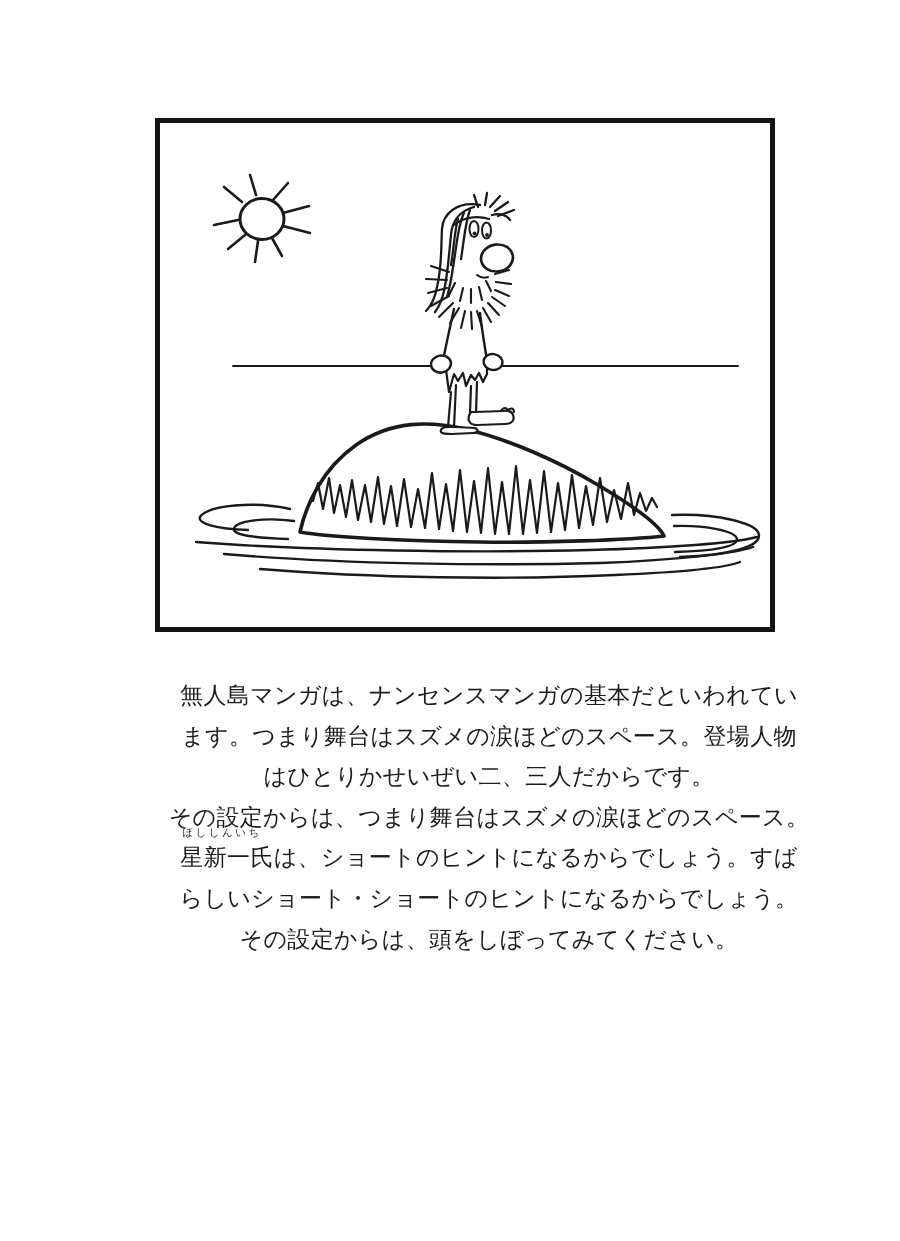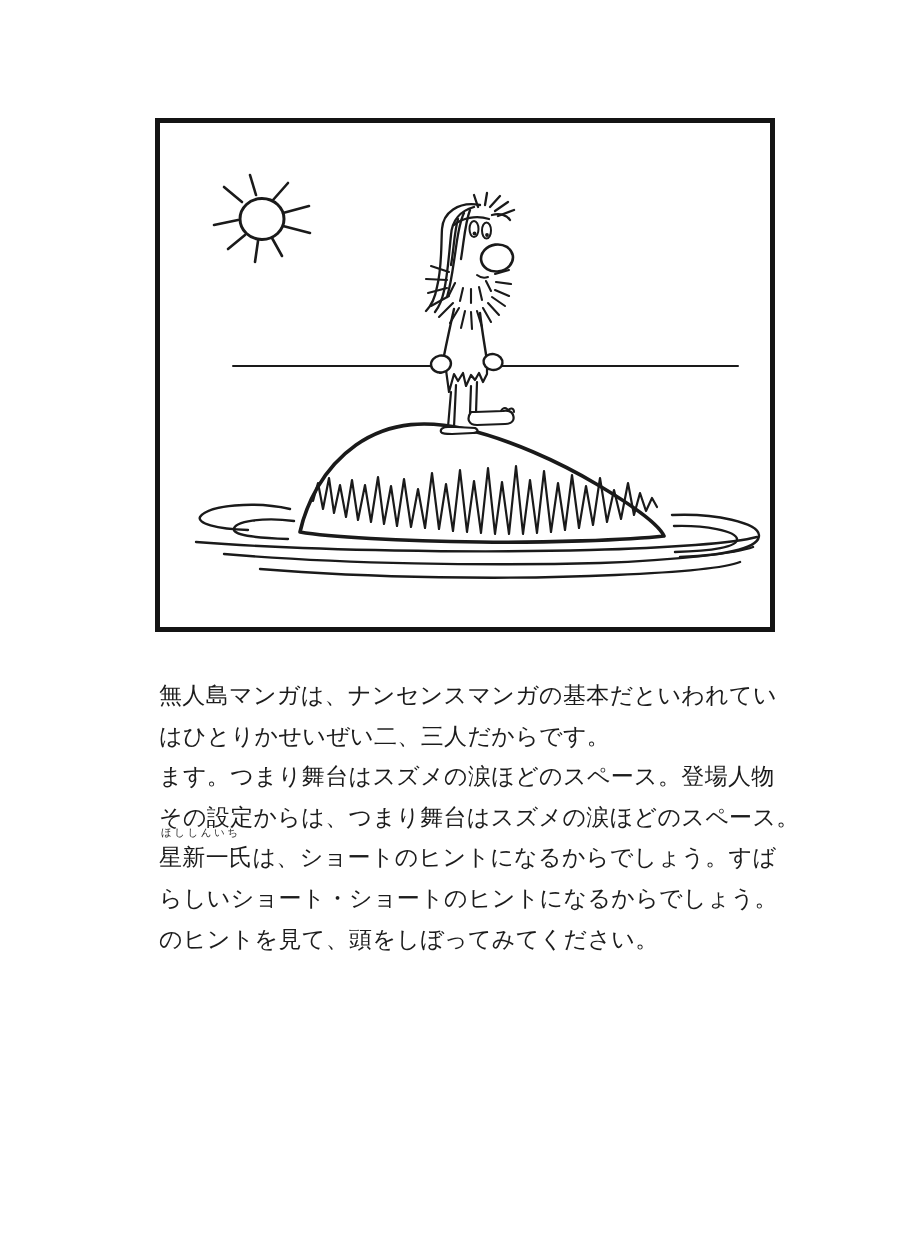--- a/index.html
+++ b/index.html
@@ -13,21 +13,21 @@
     position:absolute;left:155px;top:118px;width:610px;height:504px;
     border:5px solid #141414;background:#ffffff;
   }
   .frame svg{position:absolute;left:0;top:0;display:block;}
 
   
   .textblock{
     position:absolute;left:159px;top:676px;width:660px;
     color:#1c1c1c;font-size:23px;letter-spacing:0.35px;
   }
-  .tline{height:40.6px;line-height:40.6px;white-space:nowrap;}
+  .tline{height:40.6px;line-height:40.6px;white-space:nowrap;text-align:center;}
   .ruby-wrap{position:relative;display:inline-block;}
   .furigana{
     position:absolute;left:2px;top:-10px;font-size:10.5px;
     letter-spacing:2.5px;line-height:10px;color:#2a2a2a;white-space:nowrap;
   }
 </style>
 </head>
 <body>
 
 <div class="frame">
@@ -146,24 +146,24 @@
         <path d="M 85,112 L 68,126"></path>
           <path d="M 78,97 L 54,102"></path>
         <path d="M 82,79 L 64,64"></path>
       </g>
     </g>
   </svg>
 </div>
 
 <div class="textblock">
   <div class="tline">無人島マンガは、ナンセンスマンガの基本だといわれてい</div>
+  <div class="tline">ます。つまり舞台はスズメの涙ほどのスペース。登場人物</div>
   <div class="tline">はひとりかせいぜい二、三人だからです。</div>
-  <div class="tline">ます。つまり舞台はスズメの涙ほどのスペース。登場人物</div>
   <div class="tline">その設定からは、つまり舞台はスズメの涙ほどのスペース。</div>
   <div class="tline">
     <span class="ruby-wrap">
       <span class="furigana">ほししんいち</span>
       <span>星新一</span>
     </span><span>氏は、ショートのヒントになるからでしょう。すば</span>
   </div>
   <div class="tline">らしいショート・ショートのヒントになるからでしょう。</div>
-  <div class="tline">のヒントを見て、頭をしぼってみてください。</div>
+  <div class="tline">その設定からは、頭をしぼってみてください。</div>
 </div>
 
 </body></html>

